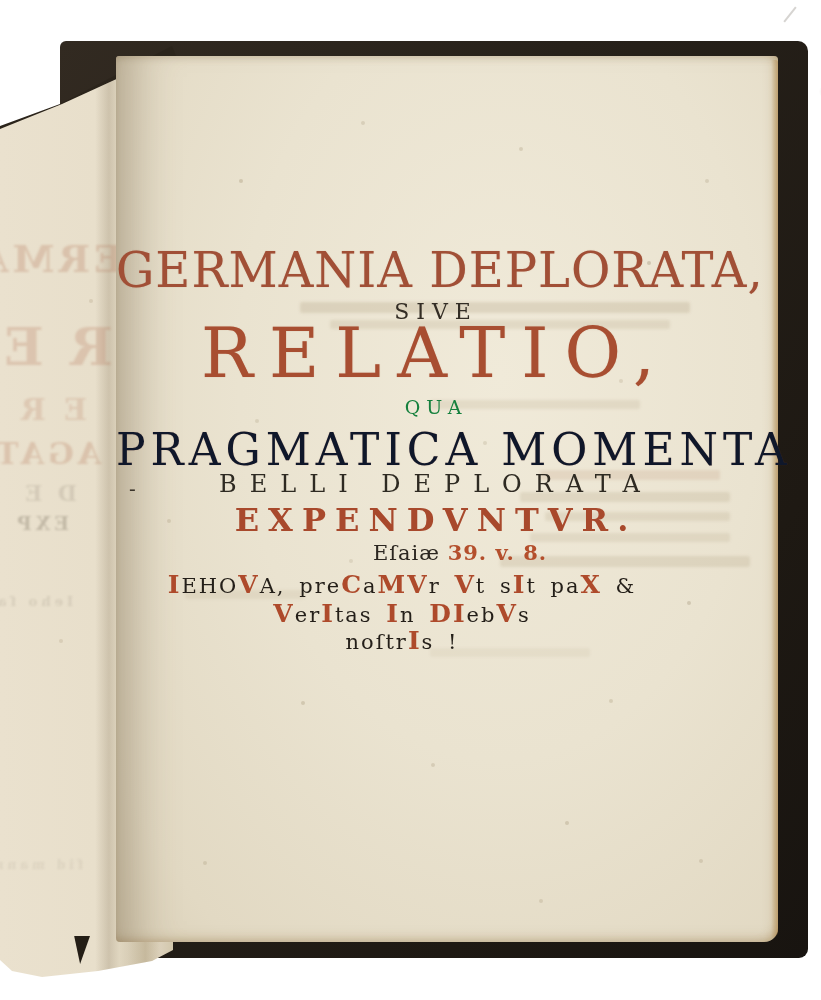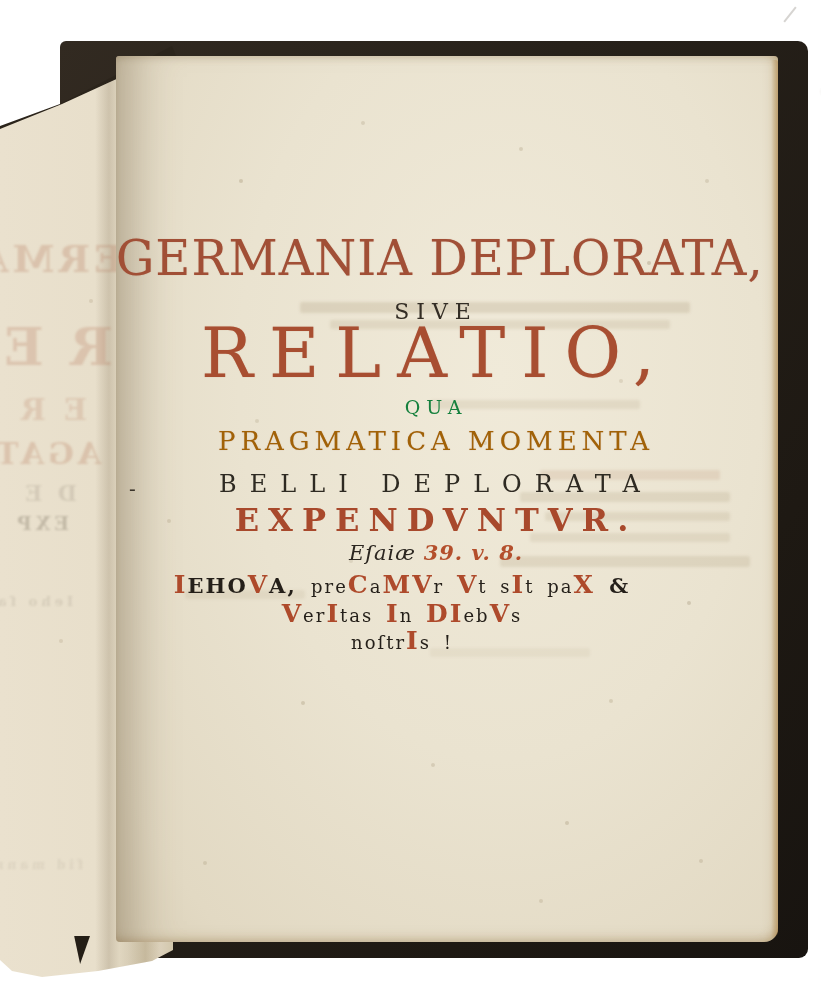--- a/index.html
+++ b/index.html
@@ -77,35 +77,35 @@
       706px 180px 0 1px rgba(120,100,60,.16), 168px 520px 0 1px rgba(120,100,60,.16),
       256px 420px 0 1px rgba(110,92,55,.14), 610px 700px 0 1px rgba(120,100,60,.18),
       540px 900px 0 1px rgba(120,100,60,.16), 700px 860px 0 1px rgba(110,92,55,.16),
       90px 300px 0 1px rgba(120,100,60,.14), 60px 640px 0 1px rgba(120,100,60,.14),
       350px 560px 0 1px rgba(110,92,55,.12), 620px 380px 0 1px rgba(120,100,60,.14);
   }
 
   
   .print{position:absolute;left:116px;top:0;width:640px;text-align:center;pointer-events:none;}
   .line{position:absolute;left:0;width:100%;line-height:1;white-space:nowrap;}
-  .l-germania{top:234px;font-size:48px;color:#a14f36;letter-spacing:1px;text-shadow:0 0 1px rgba(161,79,54,.35);}
+  .l-germania{top:246px;font-size:48px;color:#a14f36;letter-spacing:1px;text-shadow:0 0 1px rgba(161,79,54,.35);}
   .l-sive{top:301px;font-size:22px;color:#332d25;letter-spacing:7px;}
   .l-relatio{top:319px;font-size:69px;color:#a84e31;letter-spacing:16px;text-shadow:0 0 1px rgba(168,78,49,.35);}
   .l-qua{top:398px;font-size:19px;color:#15803d;letter-spacing:6px;}
-  .l-pragmatica{top:428px;font-size:26px;color:#a16207;letter-spacing:5px;text-shadow:0 0 1px rgba(163,83,58,.35);}
+  .l-pragmatica{top:428px;font-size:44px;color:#0f172a;letter-spacing:5px;text-shadow:0 0 1px rgba(163,83,58,.35);}
   .l-belli{top:472px;font-size:24px;color:#2e2a22;letter-spacing:13px;}
   .l-expenduntur{top:504px;font-size:32px;font-weight:bold;color:#a8492c;letter-spacing:9px;}
-  .l-esaie{top:542px;font-size:21px;font-style:italic;letter-spacing:1px;}
+  .l-esaie{top:542px;font-size:21px;letter-spacing:1px;padding-left:24px;}
   .l-ch1{top:572px;}
   .l-ch2{top:601px;}
   .l-ch3{top:628px;}
   .chrono{letter-spacing:2px;word-spacing:5px;margin-left:-34px;}
   .sR{color:#ae4a2b;font-size:25px;font-weight:bold;}
-  .sB{color:#241f19;font-size:21px;font-weight:bold;}
-  .sb{color:#241f19;font-size:18px;}
+  .sB{color:#241f19;font-size:21px;font-weight:normal;}
+  .sb{color:#241f19;font-size:21px;}
   .sbi{color:#2b2620;}
   .sri{color:#b44f2c;font-weight:bold;}
   .stray{position:absolute;left:129px;top:477px;font-size:20px;color:#3a332a;}
 </style>
 </head>
 <body>
 
 <div class="photo">
 
   <div class="cover">

